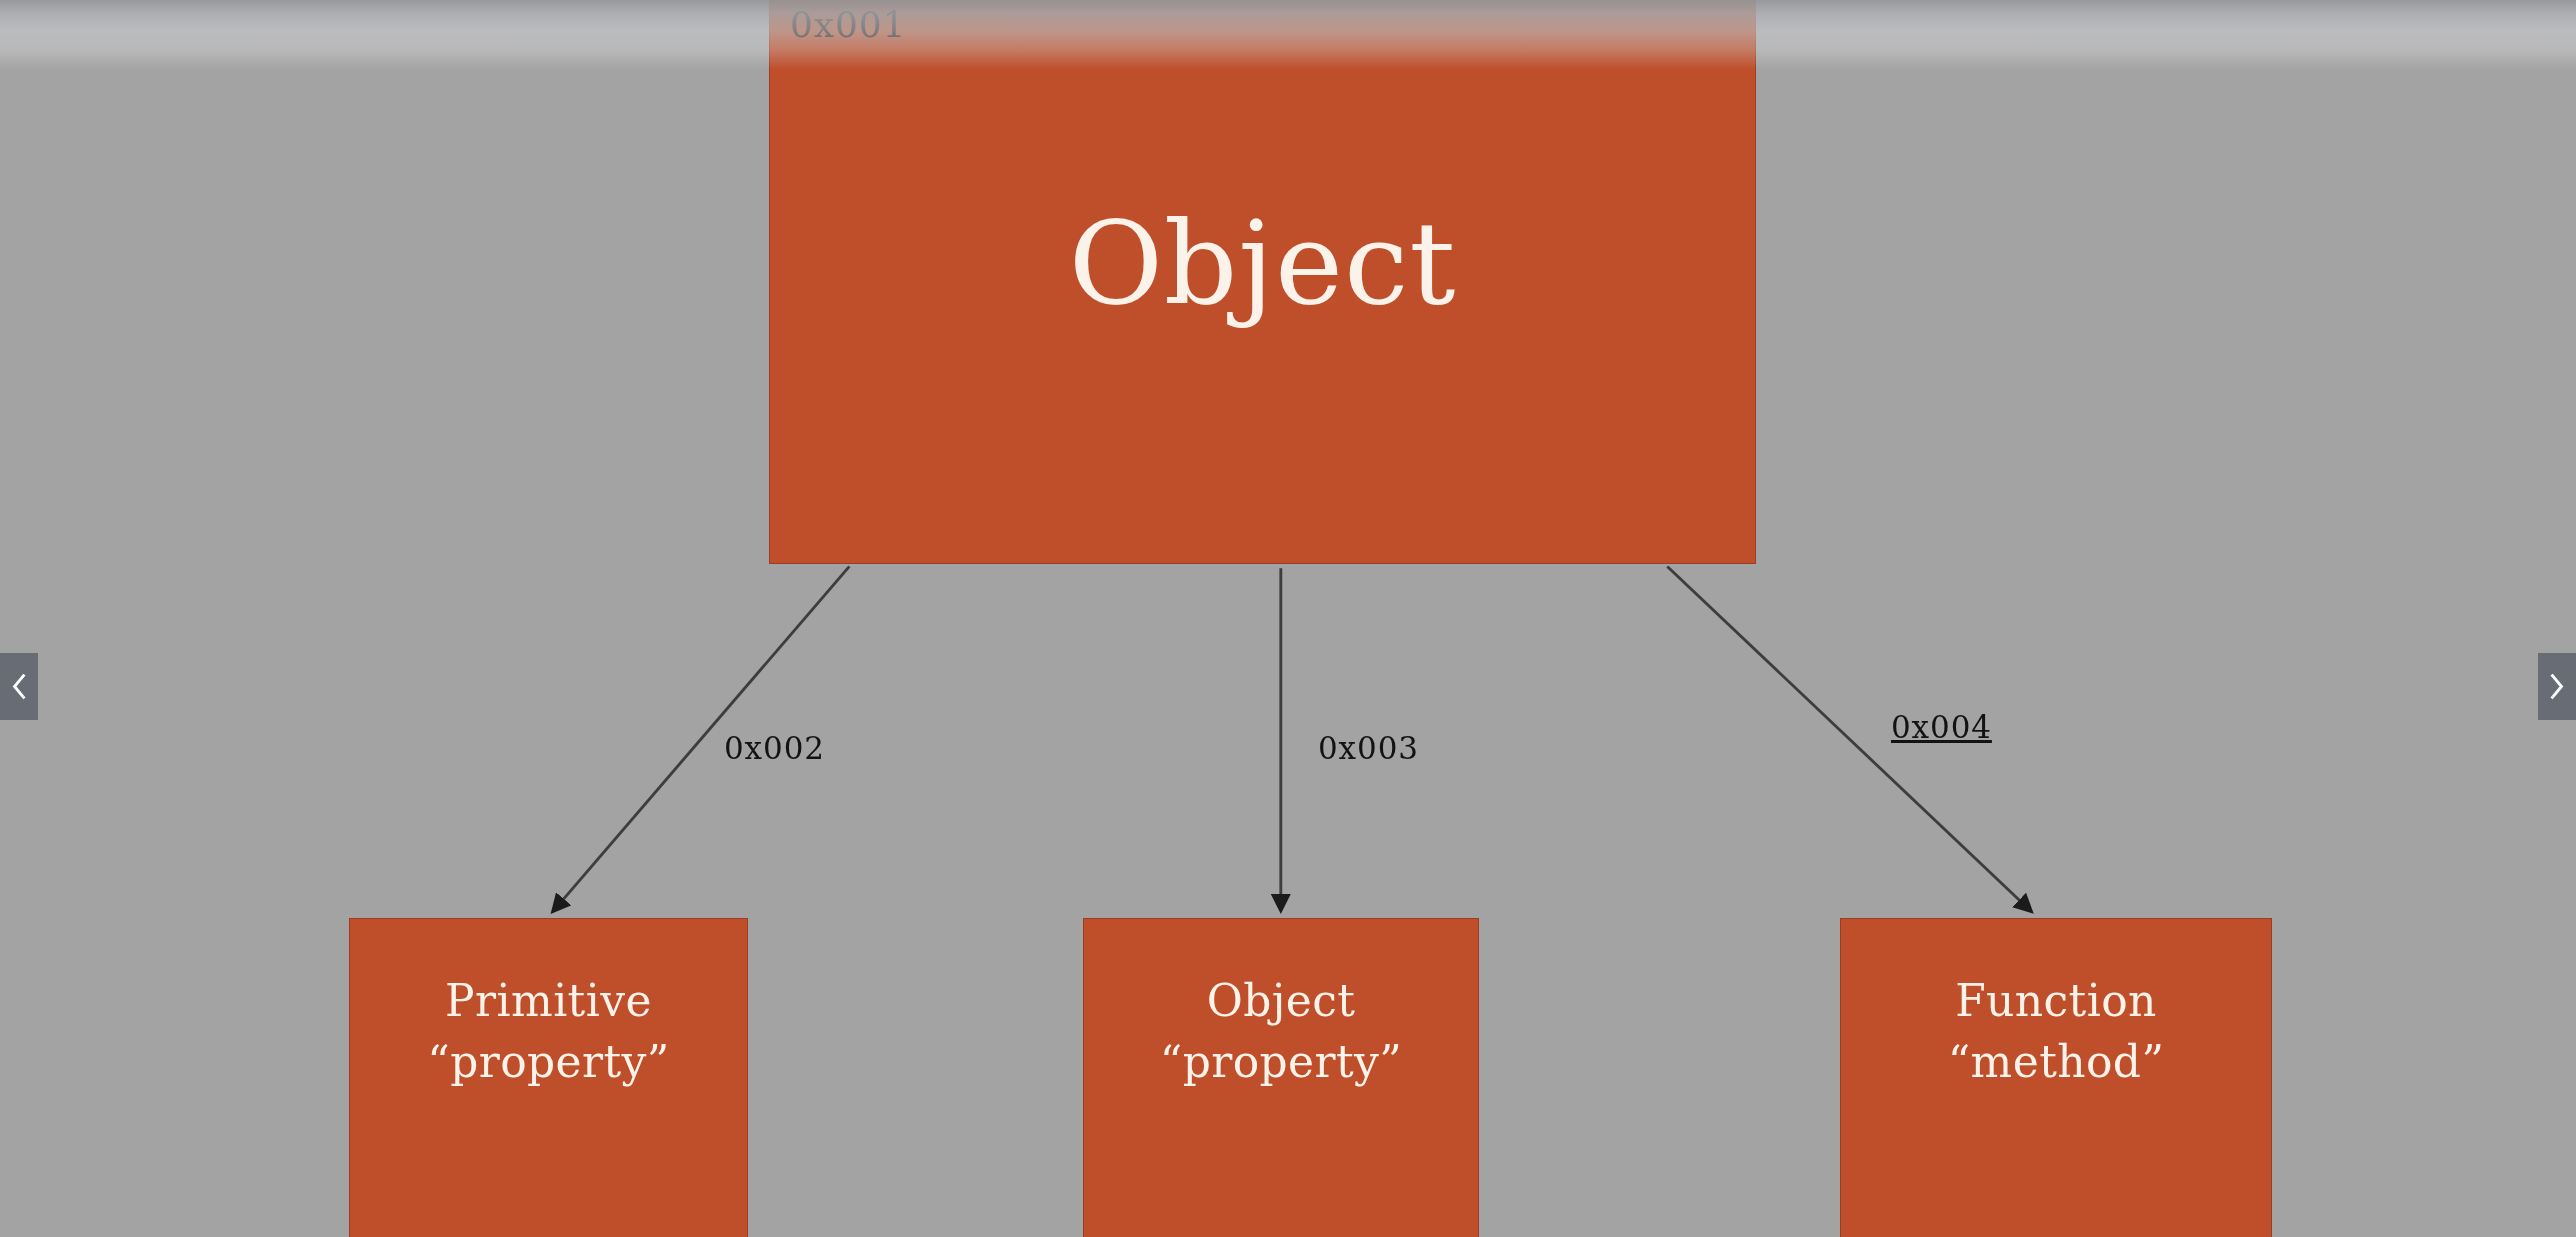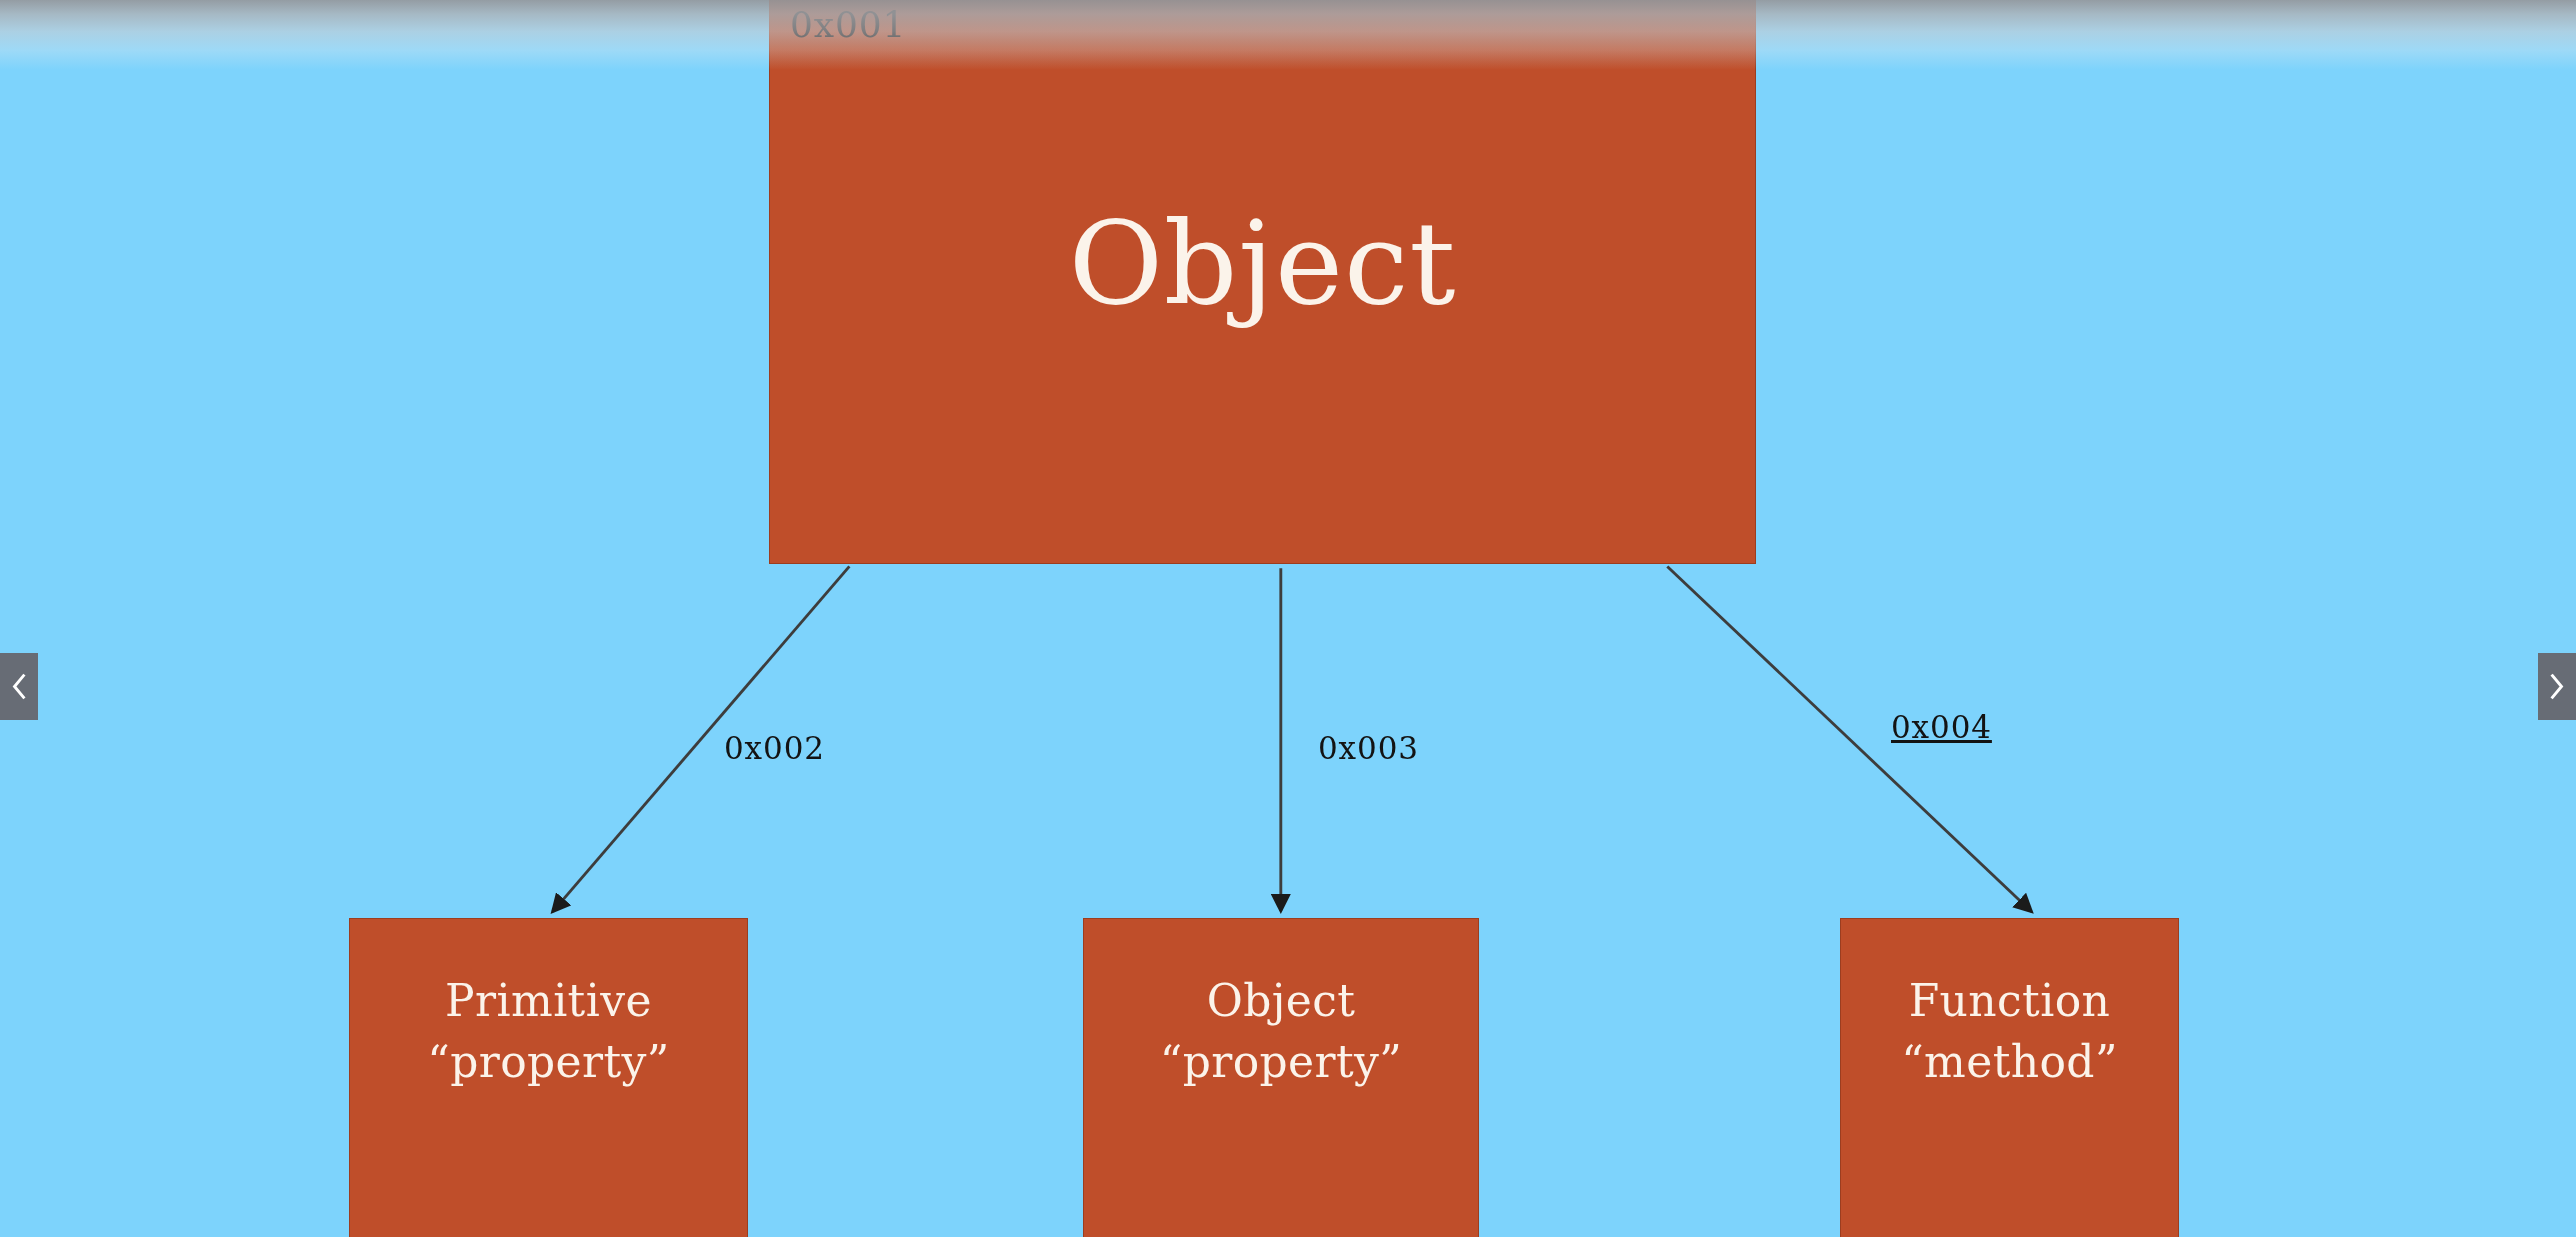--- a/index.html
+++ b/index.html
@@ -13,21 +13,21 @@
     overflow: hidden;
     font-family: "DejaVu Serif", serif;
     position: relative;
   }
 
   #stage {
     position: absolute;
     left: 0; top: 0;
     width: 2576px;
     height: 1238px;
-    background: #7dd3fc;
+    background: #a3a3a3;
     overflow: hidden;
   }
 
   
   .top-shade {
     position: absolute;
     left: 0; top: 0;
     width: 2576px;
     height: 70px;
     background: linear-gradient(to bottom,
@@ -92,21 +92,21 @@
     letter-spacing: 0.9px;
     z-index: 3;
   }
 
   .node-leaf {
     top: 918px;
     height: 320px;
   }
   .leaf-a { left: 349px;  width: 399px; }
   .leaf-b { left: 1083px; width: 396px; }
-  .leaf-c { left: 1840px; width: 339px; }
+  .leaf-c { left: 1840px; width: 432px; }
 
   .leaf-label {
     position: absolute;
     left: 0; right: 0;
     top: 52px;
     text-align: center;
     font-family: "DejaVu Serif", serif;
     font-size: 44px;
     line-height: 1.38;
     color: #fbf3ea;

